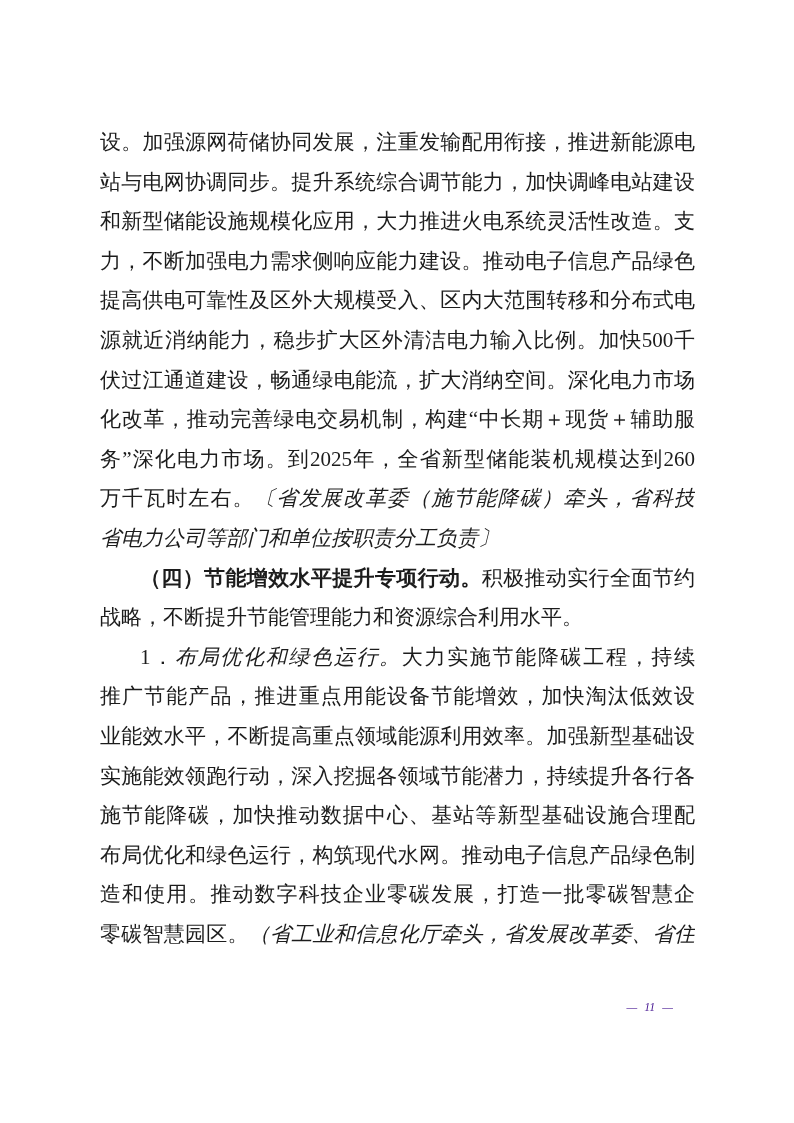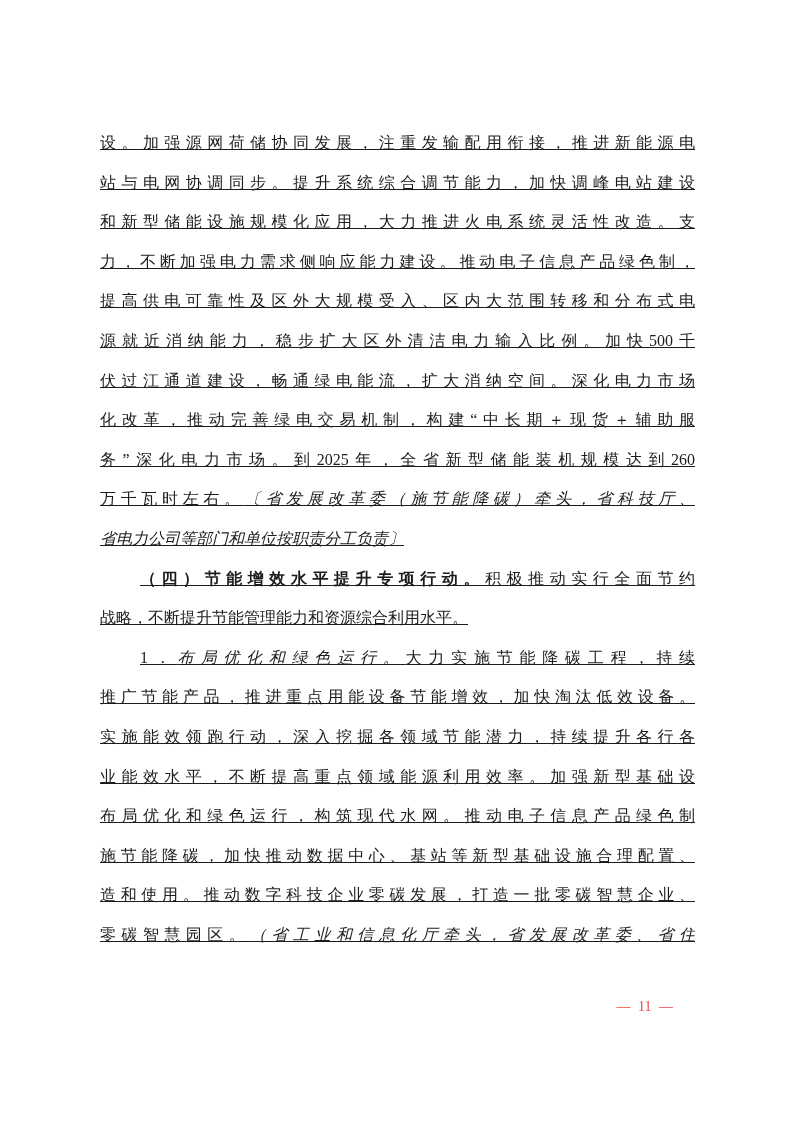--- a/index.html
+++ b/index.html
@@ -19,27 +19,26 @@
   }
   .content {
     position: absolute;
     left: 100px;
     top: 123px;
     width: 595px;
   }
   .line {
     height: 39.6px;
     line-height: 39.6px;
-    font-size: 16px;
+    font-size: 21px;
     text-align: justify;
     text-align-last: justify;
     text-justify: inter-character;
     white-space: normal;
     overflow: hidden;
-    text-decoration: underline;
   }
   .line.last {
     text-align: right;
     text-align-last: left;
   }
   .line.indent {
     text-indent: 40px;
   }
   .seg-fangsong {
     font-style: normal;
@@ -50,24 +49,25 @@
     font-weight: normal;
   }
   .seg-bold {
     font-style: normal;
     font-weight: bold;
   }
   .page-number {
     position: absolute;
     top: 996px;
     right: 121px;
-    font-size: 14px;
+    font-size: 12px;
     line-height: 22px;
     word-spacing: 4px;
-    color: #ef4444;
+    color: #4c1d95;
+    font-style: italic;
   }
 </style>
 </head>
 <body>
 
 <div class="page">
   <div class="content">
       <div class="line"><span class="seg-fangsong">设。加强源网荷储协同发展，注重发输配用衔接，推进新能源电</span></div>
       <div class="line"><span class="seg-fangsong">站与电网协调同步。提升系统综合调节能力，加快调峰电站建设</span></div>
       <div class="line"><span class="seg-fangsong">和新型储能设施规模化应用，大力推进火电系统灵活性改造。支</span></div>
@@ -76,21 +76,21 @@
       <div class="line"><span class="seg-fangsong">源就近消纳能力，稳步扩大区外清洁电力输入比例。加快500千</span></div>
       <div class="line"><span class="seg-fangsong">伏过江通道建设，畅通绿电能流，扩大消纳空间。深化电力市场</span></div>
       <div class="line"><span class="seg-fangsong">化改革，推动完善绿电交易机制，构建“中长期＋现货＋辅助服</span></div>
       <div class="line"><span class="seg-fangsong">务”深化电力市场。到2025年，全省新型储能装机规模达到260</span></div>
       <div class="line"><span class="seg-fangsong">万千瓦时左右。</span><span class="seg-kai">〔省发展改革委（施节能降碳）牵头，省科技厅、</span></div>
       <div class="line last"><span class="seg-kai">省电力公司等部门和单位按职责分工负责〕</span></div>
       <div class="line indent"><span class="seg-bold">（四）节能增效水平提升专项行动。</span><span class="seg-fangsong">积极推动实行全面节约</span></div>
       <div class="line last"><span class="seg-fangsong">战略，不断提升节能管理能力和资源综合利用水平。</span></div>
       <div class="line indent"><span class="seg-fangsong">1．</span><span class="seg-kai">布局优化和绿色运行。</span><span class="seg-fangsong">大力实施节能降碳工程，持续</span></div>
       <div class="line"><span class="seg-fangsong">推广节能产品，推进重点用能设备节能增效，加快淘汰低效设备。</span></div>
+      <div class="line"><span class="seg-fangsong">业能效水平，不断提高重点领域能源利用效率。加强新型基础设</span></div>
       <div class="line"><span class="seg-fangsong">实施能效领跑行动，深入挖掘各领域节能潜力，持续提升各行各</span></div>
-      <div class="line"><span class="seg-fangsong">业能效水平，不断提高重点领域能源利用效率。加强新型基础设</span></div>
+      <div class="line"><span class="seg-fangsong">施节能降碳，加快推动数据中心、基站等新型基础设施合理配置、</span></div>
       <div class="line"><span class="seg-fangsong">布局优化和绿色运行，构筑现代水网。推动电子信息产品绿色制</span></div>
-      <div class="line"><span class="seg-fangsong">施节能降碳，加快推动数据中心、基站等新型基础设施合理配置、</span></div>
       <div class="line"><span class="seg-fangsong">造和使用。推动数字科技企业零碳发展，打造一批零碳智慧企业、</span></div>
       <div class="line"><span class="seg-fangsong">零碳智慧园区。</span><span class="seg-kai">（省工业和信息化厅牵头，省发展改革委、省住</span></div>
     </div>
   <div class="page-number">— 11 —</div>
 </div>
 
 </body></html>

